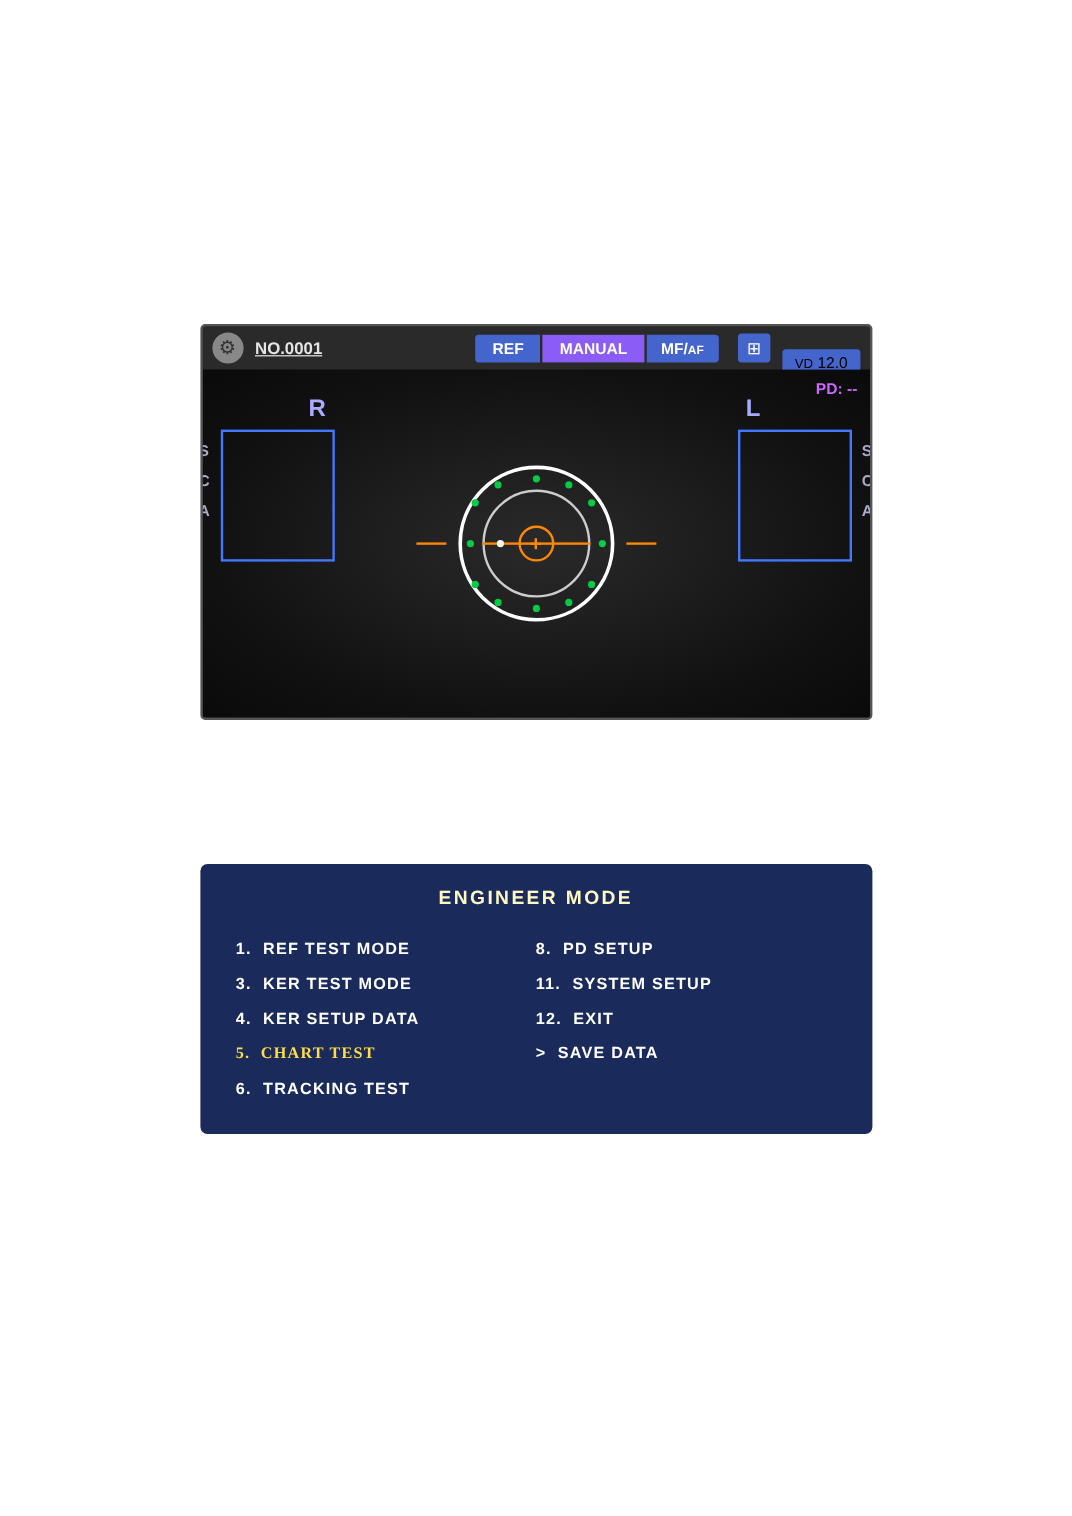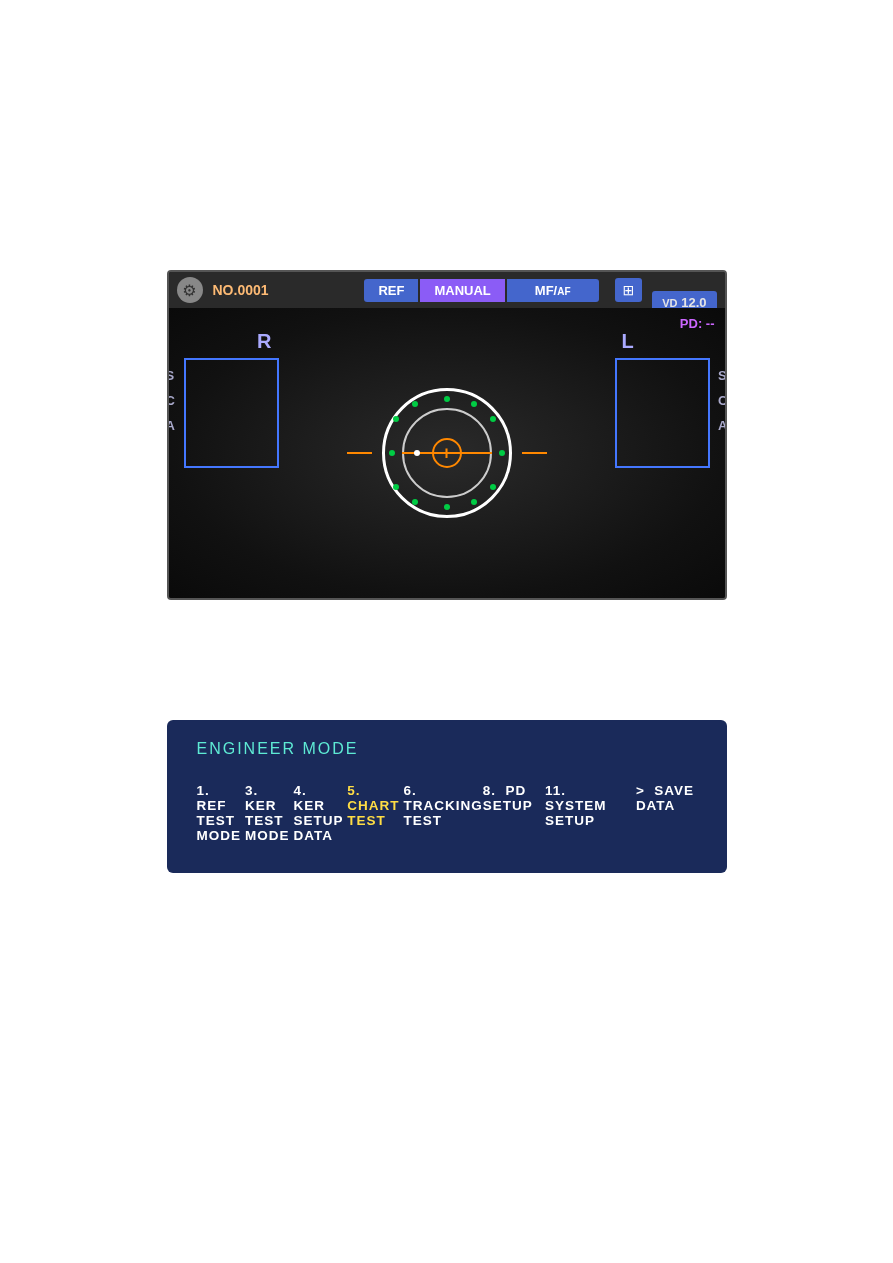--- a/index.html
+++ b/index.html
@@ -38,24 +38,25 @@
       background: #888;
       border-radius: 50%;
       display: flex;
       align-items: center;
       justify-content: center;
       font-size: 16px;
       color: #333;
     }
 
     .panel-number {
-      color: #fdba74;
+      color: #e5e5e5;
       font-size: 14px;
       font-weight: bold;
       flex: 1;
+      text-decoration: underline;
     }
 
     .header-buttons {
       display: flex;
       gap: 2px;
     }
 
     .btn-ref {
       background: #4466cc;
       color: white;
@@ -74,21 +75,21 @@
       padding: 4px 14px;
       font-size: 13px;
       font-weight: bold;
       cursor: pointer;
     }
 
     .btn-mfaf {
       background: #4466cc;
       color: white;
       border: none;
-      padding: 4px 28px;
+      padding: 4px 12px;
       font-size: 13px;
       font-weight: bold;
       cursor: pointer;
       border-radius: 0 3px 3px 0;
     }
 
     .btn-mfaf .af {
       font-size: 10px;
     }
 
@@ -98,25 +99,25 @@
       border: none;
       padding: 4px 8px;
       font-size: 14px;
       cursor: pointer;
       border-radius: 3px;
       margin-left: 6px;
     }
 
     .vd-btn {
       background: #4466cc;
-      color: #e5e5e5;
+      color: #000000;
       border: none;
       padding: 4px 10px;
       font-size: 13px;
-      font-weight: bold;
+      font-weight: normal;
       cursor: pointer;
       border-radius: 3px;
       margin-top: 24px;
     }
 
     .vd-btn .vd-label {
       font-size: 11px;
     }
 
     
@@ -305,51 +306,52 @@
     
     .engineer-panel {
       width: 560px;
       margin-top: 120px;
       background: #1a2a5a;
       border-radius: 6px;
       padding: 20px 30px 25px 30px;
     }
 
     .engineer-title {
-      text-align: left;
-      color: #5eead4;
+      text-align: center;
+      color: #fef9c3;
       font-size: 16px;
-      font-weight: normal;
+      font-weight: bold;
       letter-spacing: 2px;
       margin-bottom: 20px;
     }
 
     .menu-grid {
       display: grid;
       grid-template-columns: 1fr 1fr;
       gap: 0;
     }
 
     .menu-col {
       display: flex;
-      flex-direction: row;
+      flex-direction: column;
       gap: 4px;
     }
 
     .menu-item {
       color: #ffffff;
       font-size: 13.5px;
       font-weight: bold;
       letter-spacing: 1px;
       padding: 5px 0;
       cursor: pointer;
     }
 
     .menu-item.highlight {
       color: #ffdd44;
+      font-family: Liberation Serif, serif;
     }
   </style>
 </head>
 <body>
 
 <div class="instrument-panel">
 
   <div class="panel-header">
     <div class="gear-icon">
       <span>⚙</span>
@@ -428,16 +430,17 @@
     <div class="menu-col">
       <div class="menu-item">1.&nbsp; REF TEST MODE</div>
       <div class="menu-item">3.&nbsp; KER TEST MODE</div>
       <div class="menu-item">4.&nbsp; KER SETUP DATA</div>
       <div class="menu-item highlight">5.&nbsp; CHART TEST</div>
       <div class="menu-item">6.&nbsp; TRACKING TEST</div>
     </div>
     <div class="menu-col">
       <div class="menu-item">8.&nbsp; PD SETUP</div>
       <div class="menu-item">11.&nbsp; SYSTEM SETUP</div>
+      <div class="menu-item">12.&nbsp; EXIT</div>
       <div class="menu-item">&gt;&nbsp; SAVE DATA</div>
     </div>
   </div>
 </div>
 
 </body></html>

